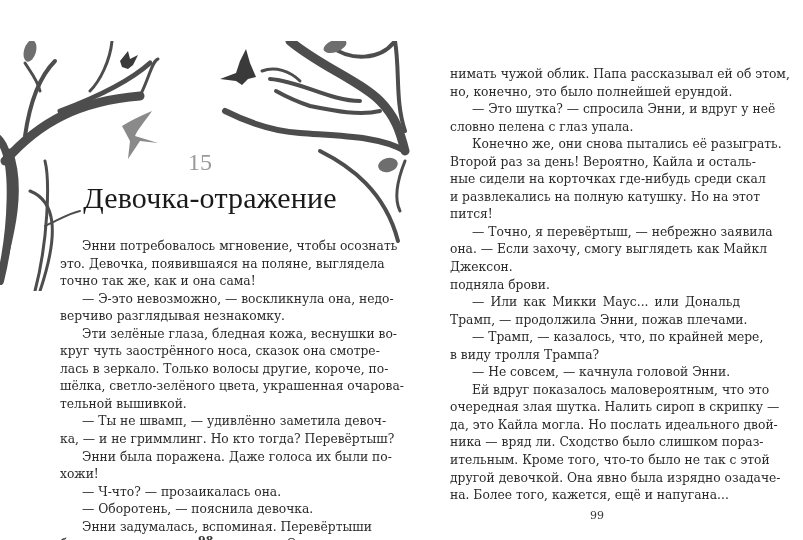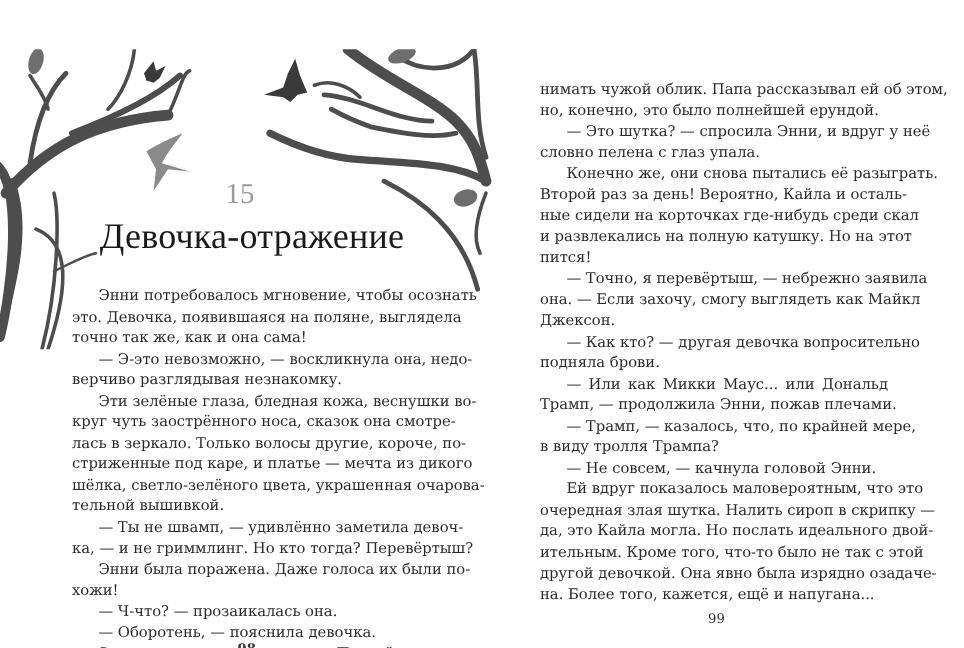--- a/index.html
+++ b/index.html
@@ -70,21 +70,20 @@
 
   <div class="text" id="left-text">
       <span class="line ind">Энни потребовалось мгновение, чтобы осознать</span>
       <span class="line">это. Девочка, появившаяся на поляне, выглядела</span>
       <span class="line last">точно так же, как и она сама!</span>
       <span class="line ind">— Э-это невозможно, — воскликнула она, недо-</span>
       <span class="line last">верчиво разглядывая незнакомку.</span>
       <span class="line ind">Эти зелёные глаза, бледная кожа, веснушки во-</span>
       <span class="line">круг чуть заострённого носа, сказок она смотре-</span>
       <span class="line">лась в зеркало. Только волосы другие, короче, по-</span>
-      <span class="line">стриженные под каре, и платье — мечта из дикого</span>
       <span class="line">шёлка, светло-зелёного цвета, украшенная очарова-</span>
       <span class="line last">тельной вышивкой.</span>
       <span class="line ind">— Ты не швамп, — удивлённо заметила девоч-</span>
       <span class="line last">ка, — и не гриммлинг. Но кто тогда? Перевёртыш?</span>
       <span class="line ind">Энни была поражена. Даже голоса их были по-</span>
       <span class="line last">хожи!</span>
       <span class="line ind last">— Ч-что? — прозаикалась она.</span>
       <span class="line ind last">— Оборотень, — пояснила девочка.</span>
       <span class="line ind">Энни задумалась, вспоминая. Перевёртыши</span>
       <span class="line">были существами из саг и сказок. Они могли при-</span>
@@ -100,28 +99,28 @@
       <span class="line ind">— Это шутка? — спросила Энни, и вдруг у неё</span>
       <span class="line last">словно пелена с глаз упала.</span>
       <span class="line ind">Конечно же, они снова пытались её разыграть.</span>
       <span class="line">Второй раз за день! Вероятно, Кайла и осталь-</span>
       <span class="line">ные сидели на корточках где-нибудь среди скал</span>
       <span class="line">и развлекались на полную катушку. Но на этот</span>
       <span class="line last">пится!</span>
       <span class="line ind">— Точно, я перевёртыш, — небрежно заявила</span>
       <span class="line">она. — Если захочу, смогу выглядеть как Майкл</span>
       <span class="line last">Джексон.</span>
-      <span class="line ind">— Как кто? — другая девочка вопросительно</span>
       <span class="line last">подняла брови.</span>
       <span class="line ind">— Или как Микки Маус... или Дональд</span>
       <span class="line last">Трамп, — продолжила Энни, пожав плечами.</span>
       <span class="line ind">— Трамп, — казалось, что, по крайней мере,</span>
       <span class="line last">в виду тролля Трампа?</span>
       <span class="line ind last">— Не совсем, — качнула головой Энни.</span>
       <span class="line ind">Ей вдруг показалось маловероятным, что это</span>
       <span class="line">очередная злая шутка. Налить сироп в скрипку —</span>
       <span class="line">да, это Кайла могла. Но послать идеального двой-</span>
+      <span class="line">ника — вряд ли. Сходство было слишком пораз-</span>
       <span class="line">ительным. Кроме того, что-то было не так с этой</span>
       <span class="line">другой девочкой. Она явно была изрядно озадаче-</span>
       <span class="line last">на. Более того, кажется, ещё и напугана...</span>
     </div>
   <div class="folio" id="folio-right" style="left:190px;">99</div>
 </div>
 
 </body></html>

